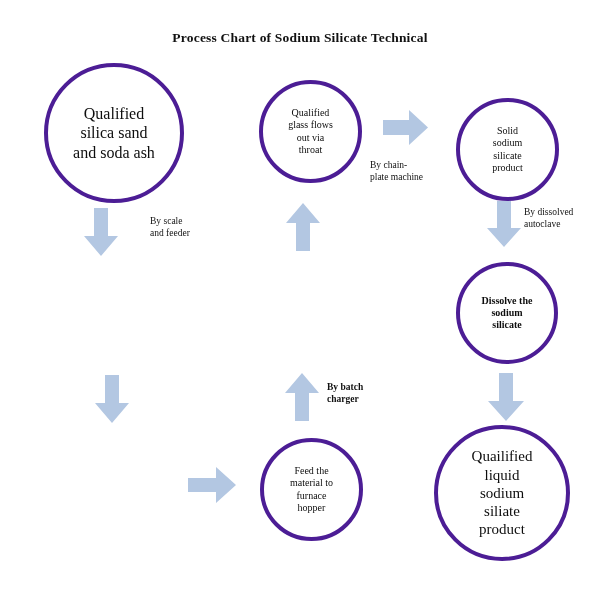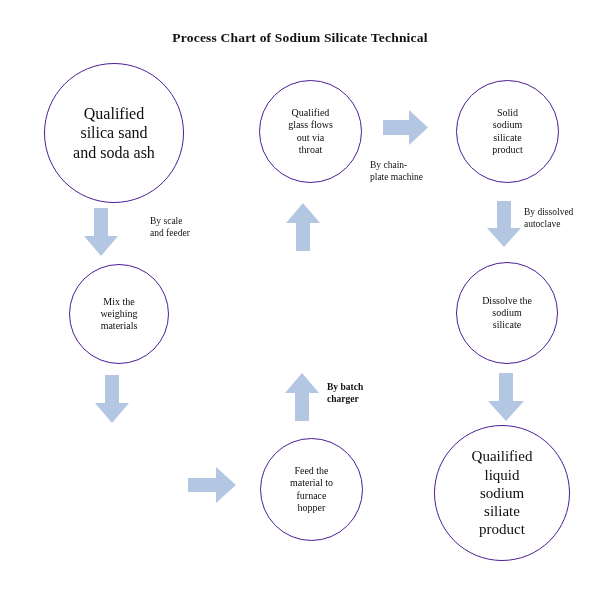--- a/index.html
+++ b/index.html
@@ -26,21 +26,21 @@
     text-align: center;
     font-size: 13.5px;
     font-weight: bold;
     color: #111111;
     letter-spacing: 0.2px;
   }
   .node {
     position: absolute;
     box-sizing: border-box;
     border-radius: 50%;
-    border: 1px solid #4c1d95;
+    border: 4px solid #4c1d95;
     background: #ffffff;
     display: flex;
     align-items: center;
     justify-content: center;
     text-align: center;
     color: #0d0d0d;
     line-height: 1.22;
   }
   .node .label {
     display: block;
@@ -77,35 +77,30 @@
 and soda ash</span>
   </div>
 
   <div class="node sz-sm" style="left:259px; top:80px; width:103px; height:103px;">
     <span class="label">Qualified
 glass flows
 out via
 throat</span>
   </div>
 
-  <div class="node sz-sm" style="left:456px; top:80px; width:103px; height:103px;text-align:center;">
+  <div class="node sz-sm" style="left:456px; top:98px; width:103px; height:103px;text-align:center;">
     <span class="label">Solid
 sodium
 silicate
 product</span>
   </div>
 
-  <div class="node sz-sm" style="left:69px; top:264px; width:100px; height:100px;">
-    <span class="label">Mix the
-weighing
-materials</span>
-  </div>
 
 
-  <div class="node sz-sm" style="left:456px; top:262px; width:102px; height:102px;">
+  <div class="node sz-sm" style="left:456px; top:262px; width:102px; height:102px;font-weight:bold;">
     <span class="label">Dissolve the
 sodium
 silicate</span>
   </div>
 
 
   <div class="node sz-sm" style="left:260px; top:438px; width:103px; height:103px;">
     <span class="label">Feed the
 material to
 furnace

